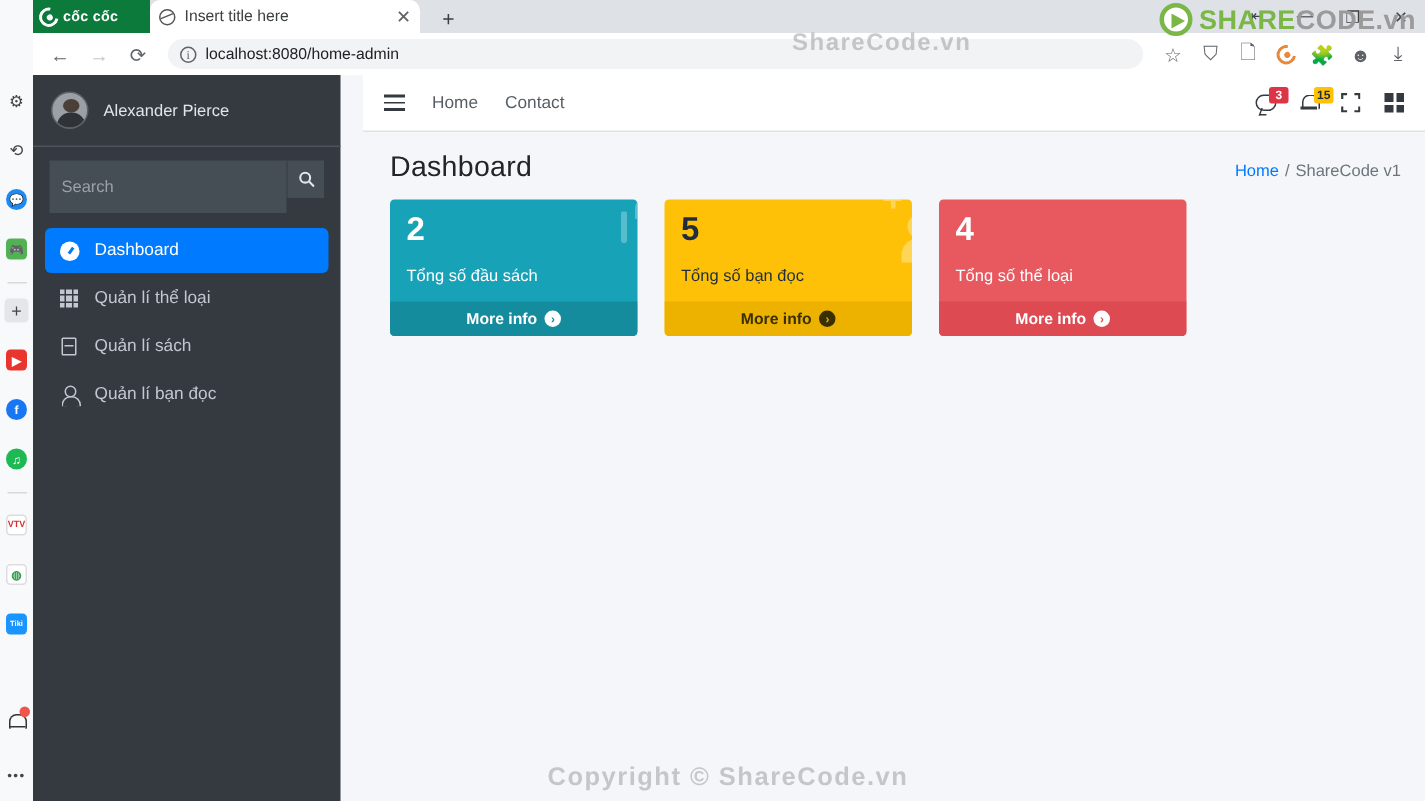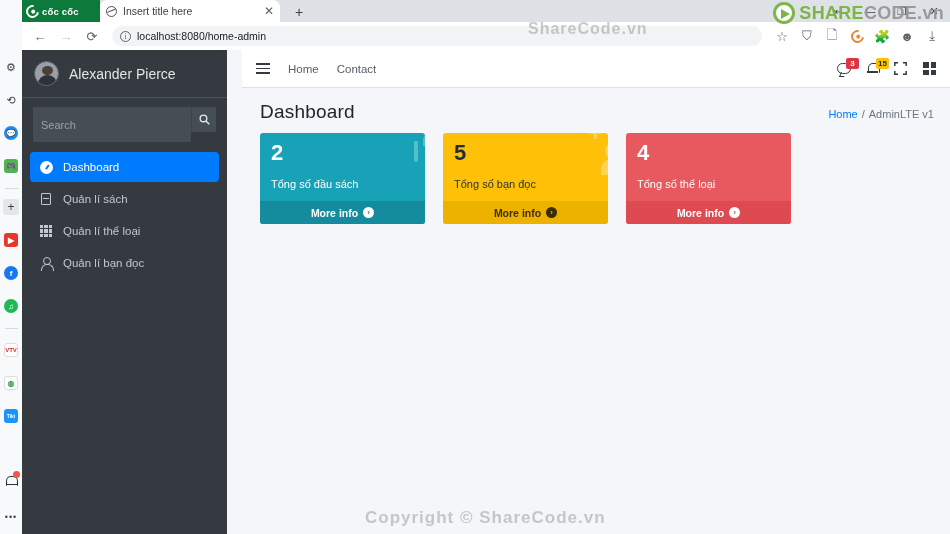--- a/index.html
+++ b/index.html
@@ -128,21 +128,21 @@
     border-bottom: 1px solid #4b545c;
   }
   .avatar {
     width: 25px; height: 25px; border-radius: 50%; flex: none; overflow: hidden;
     background: #9aa0a6; border: 1.5px solid #5a6268; position: relative;
   }
   .avatar::before { content:""; position:absolute; left:7px; top:4px; width:11px; height:9px;
                     border-radius:50%; background:#4a4038; }
   .avatar::after { content:""; position:absolute; left:3px; top:13px; width:19px; height:13px;
                    border-radius:9px 9px 0 0; background:#2f3338; }
-  .user-name { font-size: 14px; color: #e2e4e6; }
+  .user-name { font-size: 11px; color: #e2e4e6; }
   .searchwrap { padding: 9px 11px 4px 11px; display: flex; }
   .searchbox {
     flex: 1; height: 35px; background: #454d55; border: 0; color: #a9b0b8;
     font-size: 11px; padding: 0 8px; font-family: "Liberation Sans", sans-serif;
     outline: none;
   }
   .searchbox::placeholder { color: #9aa1a9; }
   .searchbtn {
     width: 30px; height: 25px; background: #454d55; border: 0; color: #e6e7e9;
     display: flex; align-items: center; justify-content: center; font-size: 11px;
@@ -358,39 +358,39 @@
       </div>
       <div class="nav">
         <div class="navitem active">
           <span class="navicon">
               <span class="ic-tach"></span>
             </span>
           <span>Dashboard</span>
         </div>
         <div class="navitem">
           <span class="navicon">
+              <span class="ic-grid">
+                <span></span>
+                <span></span>
+                <span></span>
+                <span></span>
+                <span></span>
+                <span></span>
+                <span></span>
+                <span></span>
+                <span></span>
+              </span>
+            </span>
+          <span>Quản lí thể loại</span>
+        </div>
+        <div class="navitem">
+          <span class="navicon">
               <span class="ic-book"></span>
             </span>
           <span>Quản lí sách</span>
-        </div>
-        <div class="navitem">
-          <span class="navicon">
-              <span class="ic-grid">
-                <span></span>
-                <span></span>
-                <span></span>
-                <span></span>
-                <span></span>
-                <span></span>
-                <span></span>
-                <span></span>
-                <span></span>
-              </span>
-            </span>
-          <span>Quản lí thể loại</span>
         </div>
         <div class="navitem">
           <span class="navicon">
               <span class="ic-user"></span>
             </span>
           <span>Quản lí bạn đọc</span>
         </div>
       </div>
     </div>
 
@@ -424,21 +424,21 @@
                 <span></span>
                 <span></span>
               </span>
           </div>
         </div>
       </div>
 
       <div class="contentheader">
         <h1 class="pagetitle">Dashboard</h1>
         <div class="breadcrumb">
-          <a href="#">Home</a><span class="sep">/</span><span>AdminLTE v1</span>
+          <a href="#">Home</a><span class="sep">/</span><span>ShareCode v1</span>
         </div>
       </div>
 
       <div class="cards">
 
         <div class="card" style="background:#17a2b8;">
           <div class="card-body">
             <div class="card-num">2</div>
             <div class="card-label">Tổng số đầu sách</div>
             <div class="card-ico"><span class="shop-ico"></span></div>

